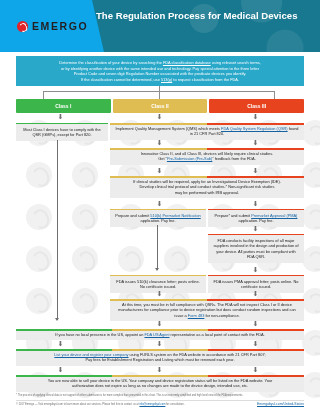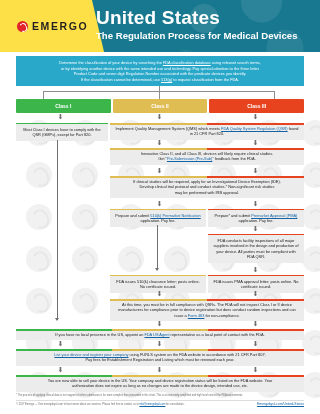--- a/index.html
+++ b/index.html
@@ -23,21 +23,21 @@
 
   
   .header{position:relative;height:52px;background:#17788f;overflow:hidden;}
   .header .globe{position:absolute;right:-10px;top:-20px;width:180px;height:110px;
       border-radius:50%;background:
         radial-gradient(circle at 30% 35%, rgba(255,255,255,.10) 0 14px, transparent 15px),
         radial-gradient(circle at 62% 20%, rgba(255,255,255,.09) 0 20px, transparent 21px),
         radial-gradient(circle at 75% 62%, rgba(255,255,255,.08) 0 18px, transparent 19px),
         radial-gradient(circle at 20% 75%, rgba(255,255,255,.07) 0 12px, transparent 13px);
   }
-  .logo-panel{position:absolute;left:0;top:0;width:104px;height:52px;background:#fde047;
+  .logo-panel{position:absolute;left:0;top:0;width:104px;height:52px;background:#0ea5e9;
       clip-path:polygon(0 0,92px 0,104px 52px,0 52px);display:flex;align-items:center;}
   .logo-wrap{display:flex;align-items:center;gap:4px;margin-left:17px;}
   .logo-mark{width:11px;height:11px;border-radius:50%;background:#e0242a;position:relative;flex:0 0 auto;}
   .logo-mark::after{content:"";position:absolute;left:3.2px;top:2px;width:4.6px;height:7px;
       border:1.5px solid #ffffff;border-radius:50%;border-left-color:transparent;transform:rotate(-20deg);}
   .logo-text{font-size:10.5px;font-weight:bold;letter-spacing:1.6px;color:#231f20;}
   .titles{position:absolute;left:96px;top:8px;color:#fff;}
   .title-main{font-size:19px;font-weight:bold;letter-spacing:.2px;line-height:20px;}
   .title-sub{font-size:9.6px;font-weight:bold;line-height:13px;margin-top:1px;}
 
@@ -141,21 +141,20 @@
 
   <div class="header">
     <div class="globe"></div>
     <div class="logo-panel">
       <div class="logo-wrap">
         <span class="logo-mark"></span>
         <span class="logo-text">EMERGO</span>
       </div>
     </div>
     <div class="titles">
-      <div class="title-main">United States</div>
       <div class="title-sub">The Regulation Process for Medical Devices</div>
     </div>
   </div>
 
   <div class="intro">
     <p><span>Determine the classification of your device by searching the </span><a class="lnk" href="#">FDA classification database</a><span> using relevant search terms,</span></p>
     <p>or by identifying another device with the same intended use and technology. Pay special attention to the three letter</p>
     <p>Product Code and seven digit Regulation Number associated with the predicate devices you identify.</p>
     <p><span>If the classification cannot be determined, use </span><a class="lnk" href="#">513(g)</a><span> to request classification from the FDA.</span></p>
   </div>

